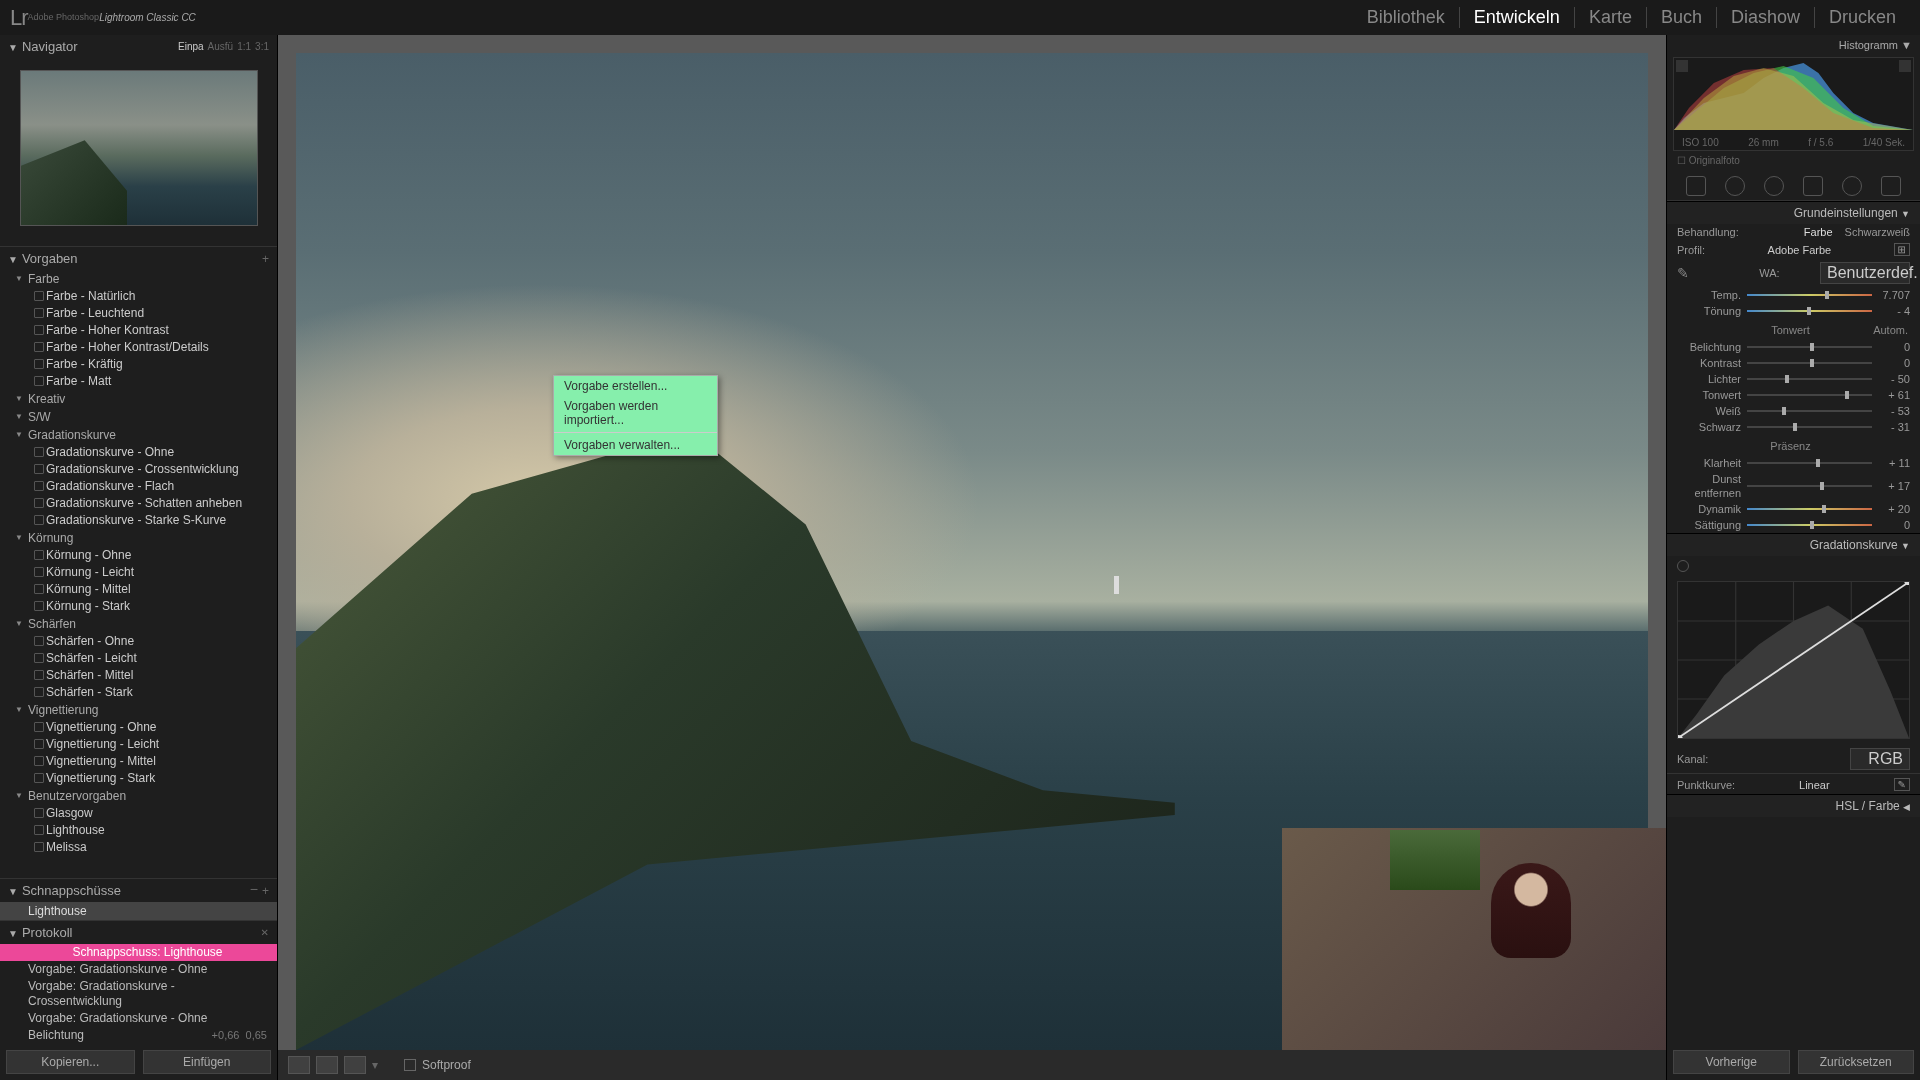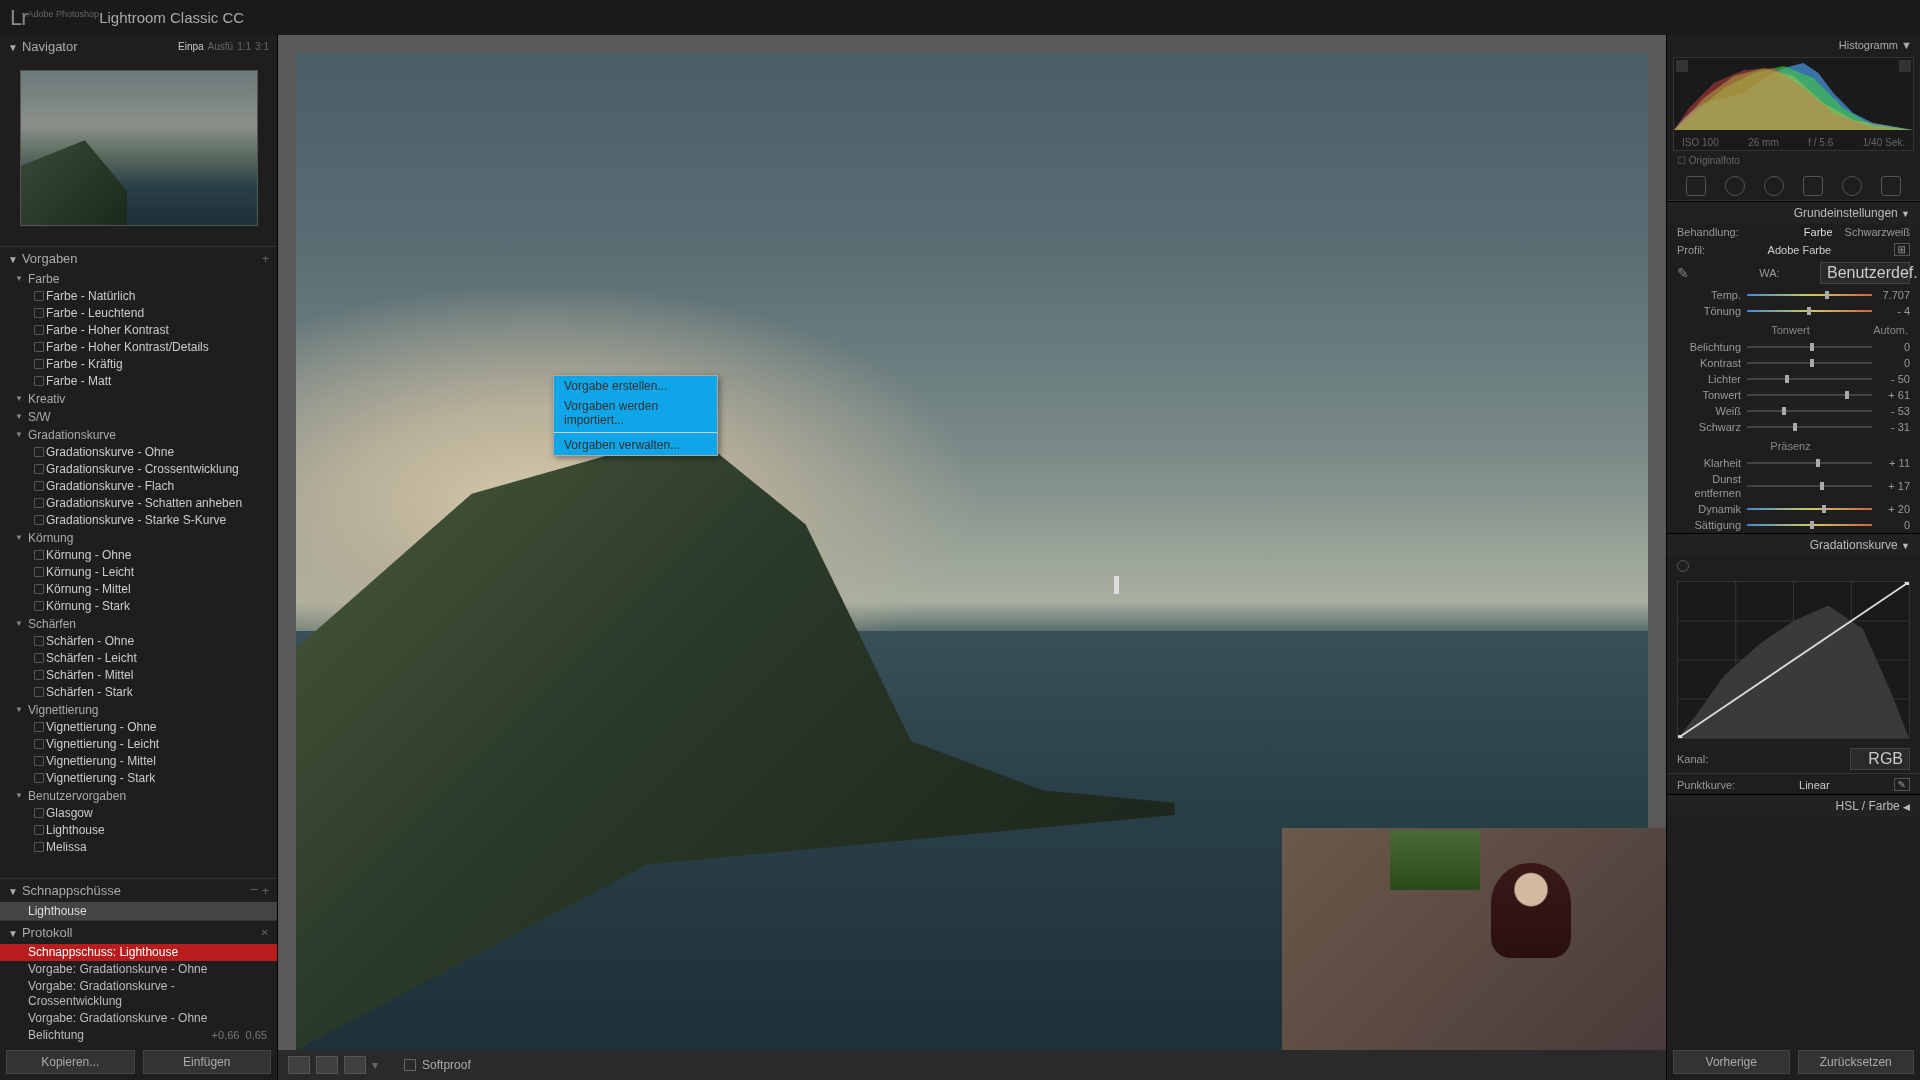--- a/index.html
+++ b/index.html
@@ -3,21 +3,21 @@
 <meta charset="utf-8">
 <style>
 * { margin: 0; padding: 0; box-sizing: border-box; font-family: "Segoe UI", Arial, sans-serif; }
 body { background: #282828; color: #999; overflow: hidden; width: 1920px; height: 1080px; font-size: 12px; }
 
 .title-bar { height: 35px; display: flex; align-items: center; justify-content: space-between; padding: 0 10px; background: #1a1a1a; }
 .logo-area { display: flex; align-items: center; gap: 0; }
 .lr-logo { color: #888; font-size: 22px; font-weight: 300; letter-spacing: -1px; }
 .app-title { display: flex; flex-direction: row; line-height: 1; }
 .app-title .small { font-size: 9px; color: #666; }
-.app-title .big { font-size: 15px; color: #aaa; font-weight: 300; }
+.app-title .big { font-size: 10px; color: #aaa; font-weight: 300; font-style: italic; }
 .module-nav { display: flex; gap: 0; font-size: 18px; font-weight: 300; }
 .module-nav span { padding: 0 14px; color: #888; cursor: pointer; border-right: 1px solid #444; }
 .module-nav span:last-child { border-right: none; }
 .module-nav span.active { color: #fff; }
 
 .main-area { display: flex; height: calc(100% - 35px); }
 
 .left-panel { width: 278px; background: #1e1e1e; display: flex; flex-direction: column; border-right: 1px solid #000; }
 .right-panel { width: 254px; background: #1e1e1e; display: flex; flex-direction: column; border-left: 1px solid #000; }
 .center-area { flex: 1; background: #595959; display: flex; flex-direction: column; position: relative; }
@@ -38,38 +38,38 @@
 .scroll-area::-webkit-scrollbar { width: 8px; }
 .scroll-area::-webkit-scrollbar-thumb { background: #444; }
 
 .preset-group { padding: 2px 10px 2px 28px; font-size: 12px; color: #aaa; position: relative; cursor: pointer; }
 .preset-group::before { content: '▼'; position: absolute; left: 15px; font-size: 8px; color: #888; top: 4px; }
 .preset-item { padding: 1px 10px 1px 46px; font-size: 12px; color: #ccc; position: relative; cursor: pointer; line-height: 15px; }
 .preset-item::before { content: ''; position: absolute; left: 34px; top: 3px; width: 8px; height: 8px; border: 1px solid #555; border-radius: 1px; }
 
 .snapshot-item { padding: 2px 10px 2px 28px; font-size: 12px; color: #ddd; background: #444; }
 .history-item { padding: 1px 10px 1px 28px; font-size: 12px; color: #bbb; line-height: 15px; }
-.history-item.selected { background: #b91c1c; color: #fff; }
+.history-item.selected { background: #ec4899; color: #fff; text-align: center; }
 .history-item.last { display: flex; justify-content: space-between; padding-right: 10px; }
 .history-item .vals { color: #777; font-size: 11px; }
 
 .left-footer { display: flex; padding: 6px; gap: 8px; }
 .left-footer button { flex: 1; background: #333; border: 1px solid #444; color: #aaa; padding: 4px; font-size: 12px; cursor: pointer; }
 
 .center-img { flex: 1; margin: 18px 18px 0 18px; background: #4a5a5e; position: relative; overflow: hidden; }
 .sky { position: absolute; inset: 0; background: radial-gradient(ellipse at 18% 45%, #d4c8a8 0%, #b8b09a 12%, transparent 28%), linear-gradient(180deg, #4a5e68 0%, #5a6e74 20%, #7a8a88 40%, #a8b0a0 55%, #5a6e6e 58%, transparent 58%); }
 .sea { position: absolute; top: 58%; left: 0; right: 0; bottom: 0; background: linear-gradient(180deg, #3a5058 0%, #2a4048 40%, #1e3038 100%); }
 .cliff { position: absolute; left: 0; top: 38%; width: 65%; height: 62%; background: linear-gradient(135deg, #4a5a3a 0%, #2a3a2a 40%, #1a2018 100%); clip-path: polygon(0 35%, 20% 10%, 45% 0%, 58% 15%, 70% 50%, 85% 58%, 100% 60%, 100% 62%, 40% 70%, 20% 85%, 0 100%); }
 .tower { position: absolute; left: 60.5%; top: 52.5%; width: 5px; height: 18px; background: #ddd; }
 
 .toolbar-bottom { height: 30px; background: #2a2a2a; display: flex; align-items: center; padding: 0 10px; gap: 6px; font-size: 12px; color: #aaa; }
 .tb-icon { width: 22px; height: 18px; background: #404040; border: 1px solid #555; cursor: pointer; }
 .tb-check { width: 12px; height: 12px; border: 1px solid #666; margin-left: 20px; }
 
-.context-menu { position: absolute; left: 275px; top: 340px; background: #0ea5e9; border: 1px solid #aaa; box-shadow: 2px 2px 6px rgba(0,0,0,0.4); width: 165px; z-index: 100; }
+.context-menu { position: absolute; left: 275px; top: 340px; background: #86efac; border: 1px solid #aaa; box-shadow: 2px 2px 6px rgba(0,0,0,0.4); width: 165px; z-index: 100; }
 .context-menu .item { padding: 3px 10px; font-size: 12px; color: #333; cursor: pointer; }
 .context-menu .sep { height: 1px; background: #ccc; margin: 2px 0; }
 
 .right-header { display: flex; justify-content: space-between; align-items: center; padding: 4px 8px; font-size: 11px; color: #aaa; }
 .histogram { height: 94px; margin: 2px 6px; background: #1a1a1a; border: 1px solid #333; position: relative; }
 .histo-svg { width: 100%; height: 72px; }
 .histo-info { display: flex; justify-content: space-between; padding: 0 8px; font-size: 10px; color: #666; position: absolute; bottom: 2px; left: 0; right: 0;}
 .histo-clip { position: absolute; top: 2px; width: 12px; height: 12px; background: #333; }
 
 .tool-strip { display: flex; justify-content: space-around; padding: 4px 10px; border-bottom: 1px solid #333; }
@@ -107,20 +107,28 @@
 </head>
 <body>
 
 <div class="title-bar">
   <div class="logo-area">
     <span class="lr-logo">Lr</span>
     <span class="app-title">
       <span class="small">Adobe Photoshop</span>
       <span class="big">Lightroom Classic CC</span>
     </span>
+  </div>
+  <div class="module-nav">
+    <span>Bibliothek</span>
+    <span class="active">Entwickeln</span>
+    <span>Karte</span>
+    <span>Buch</span>
+    <span>Diashow</span>
+    <span>Drucken</span>
   </div>
 </div>
 
 <div class="main-area">
 
   <div class="left-panel">
     <div class="panel-header">
       <span><span class="tri">▼</span><span>Navigator</span></span>
       <span class="ctrls">
         <span style="color:#ccc">Einpa</span>

